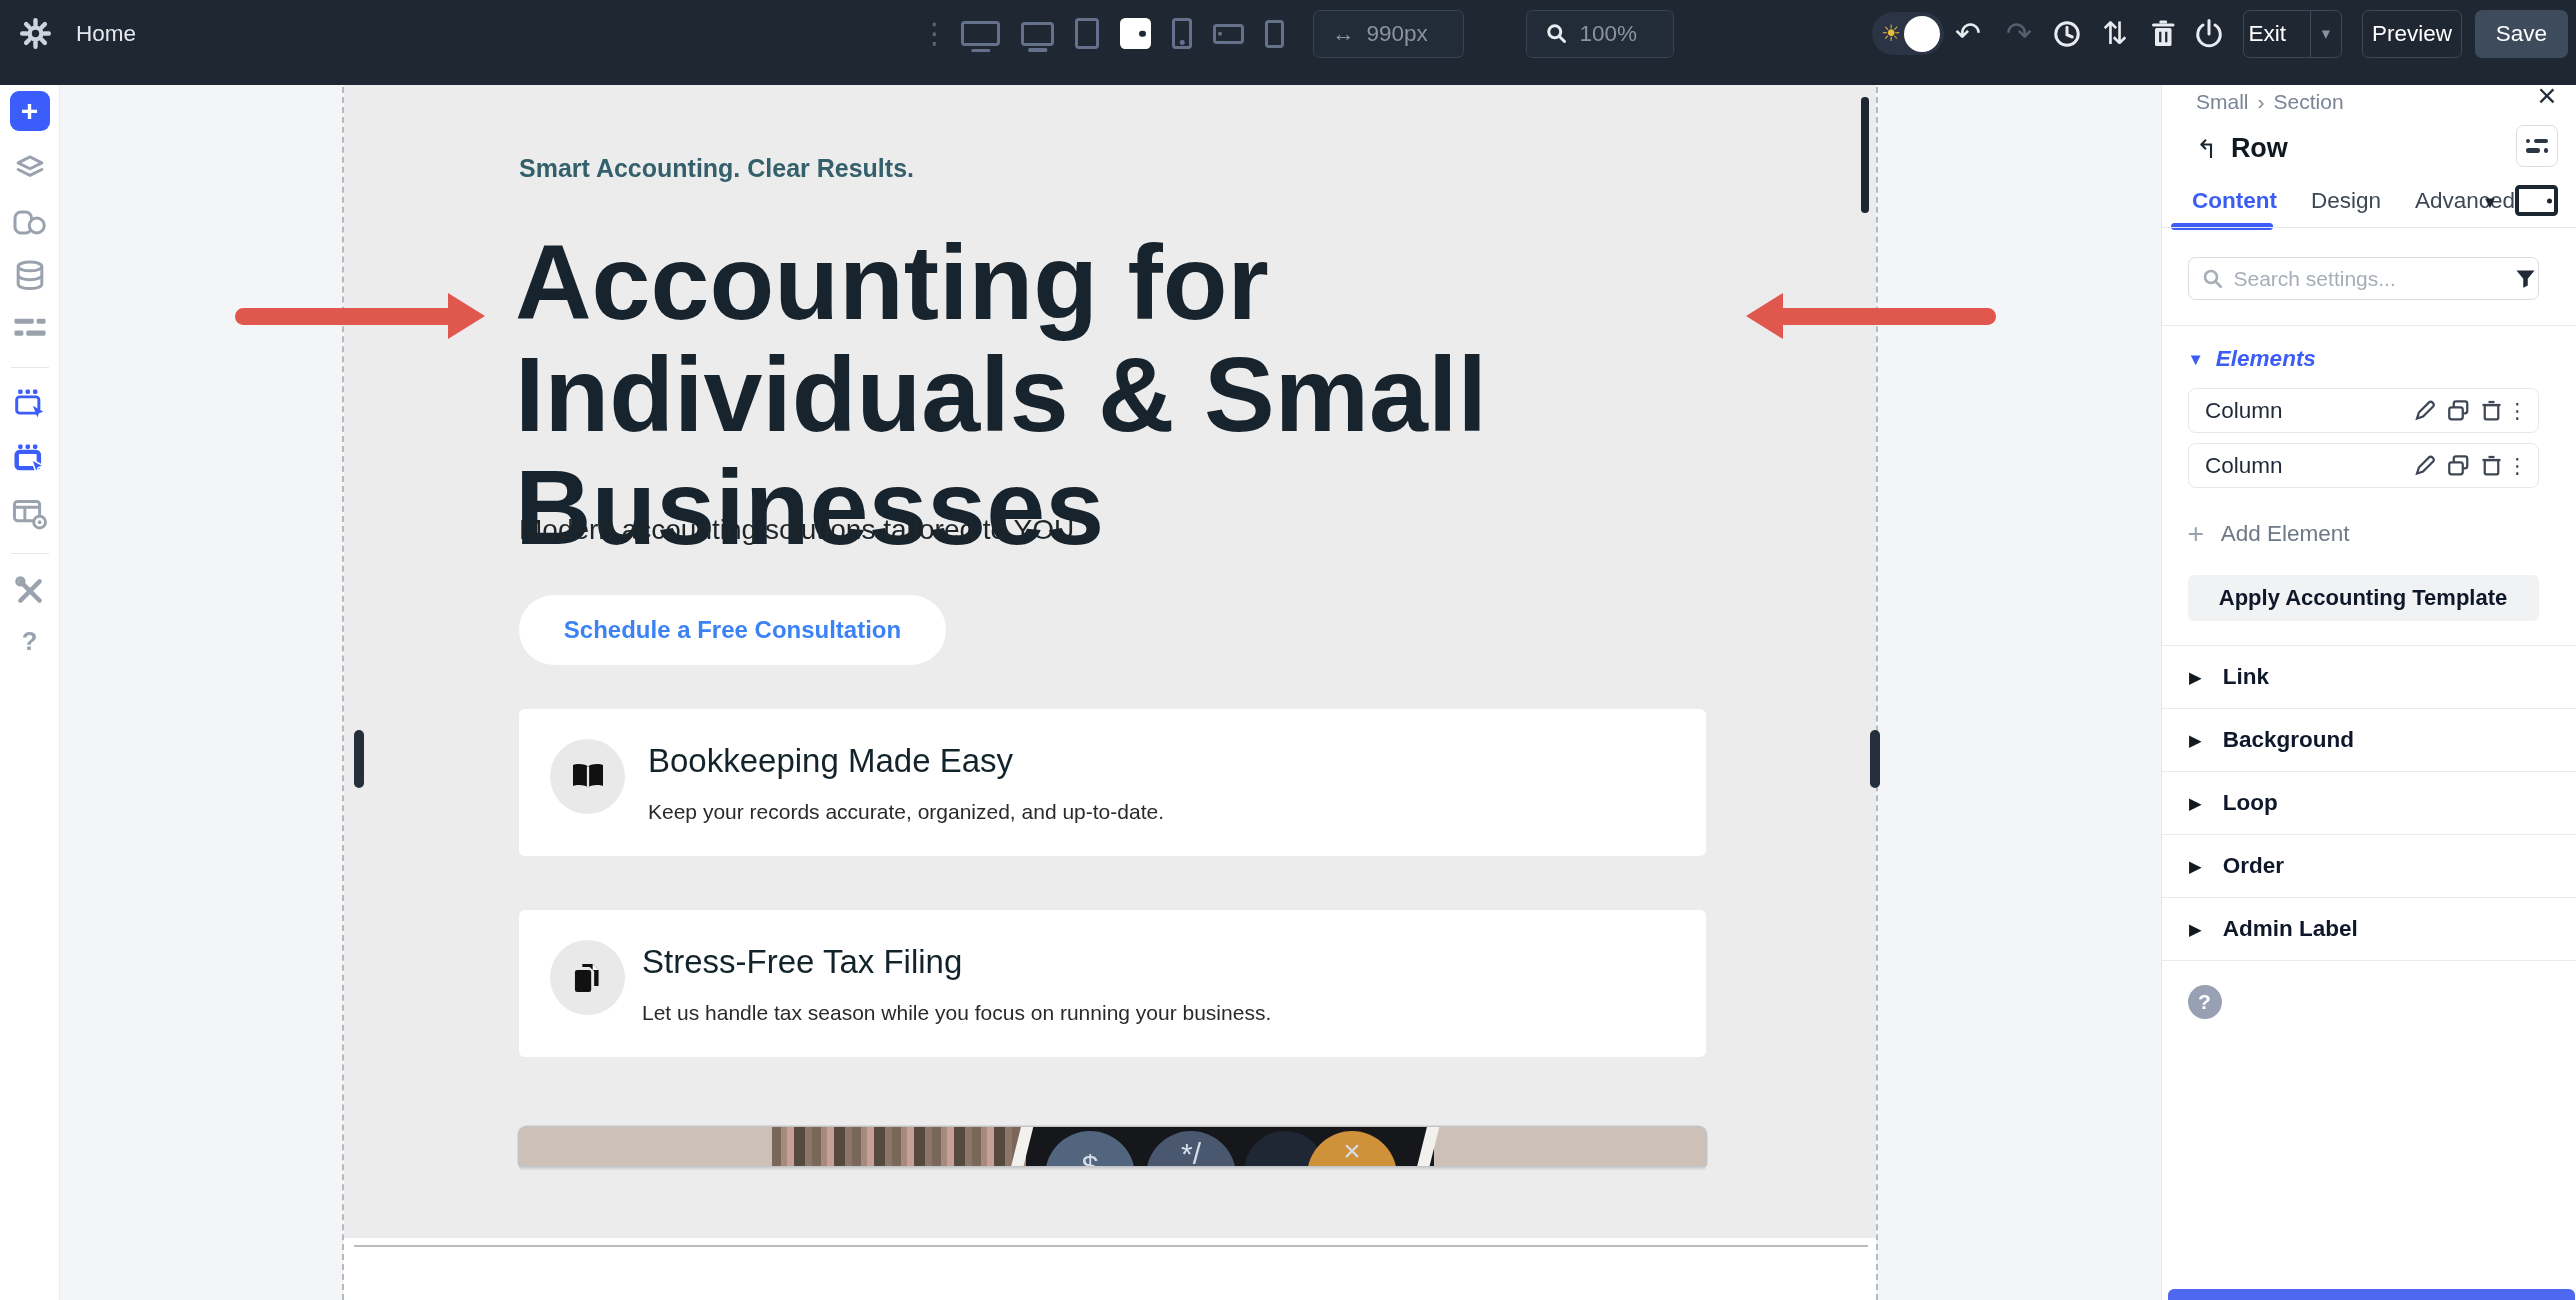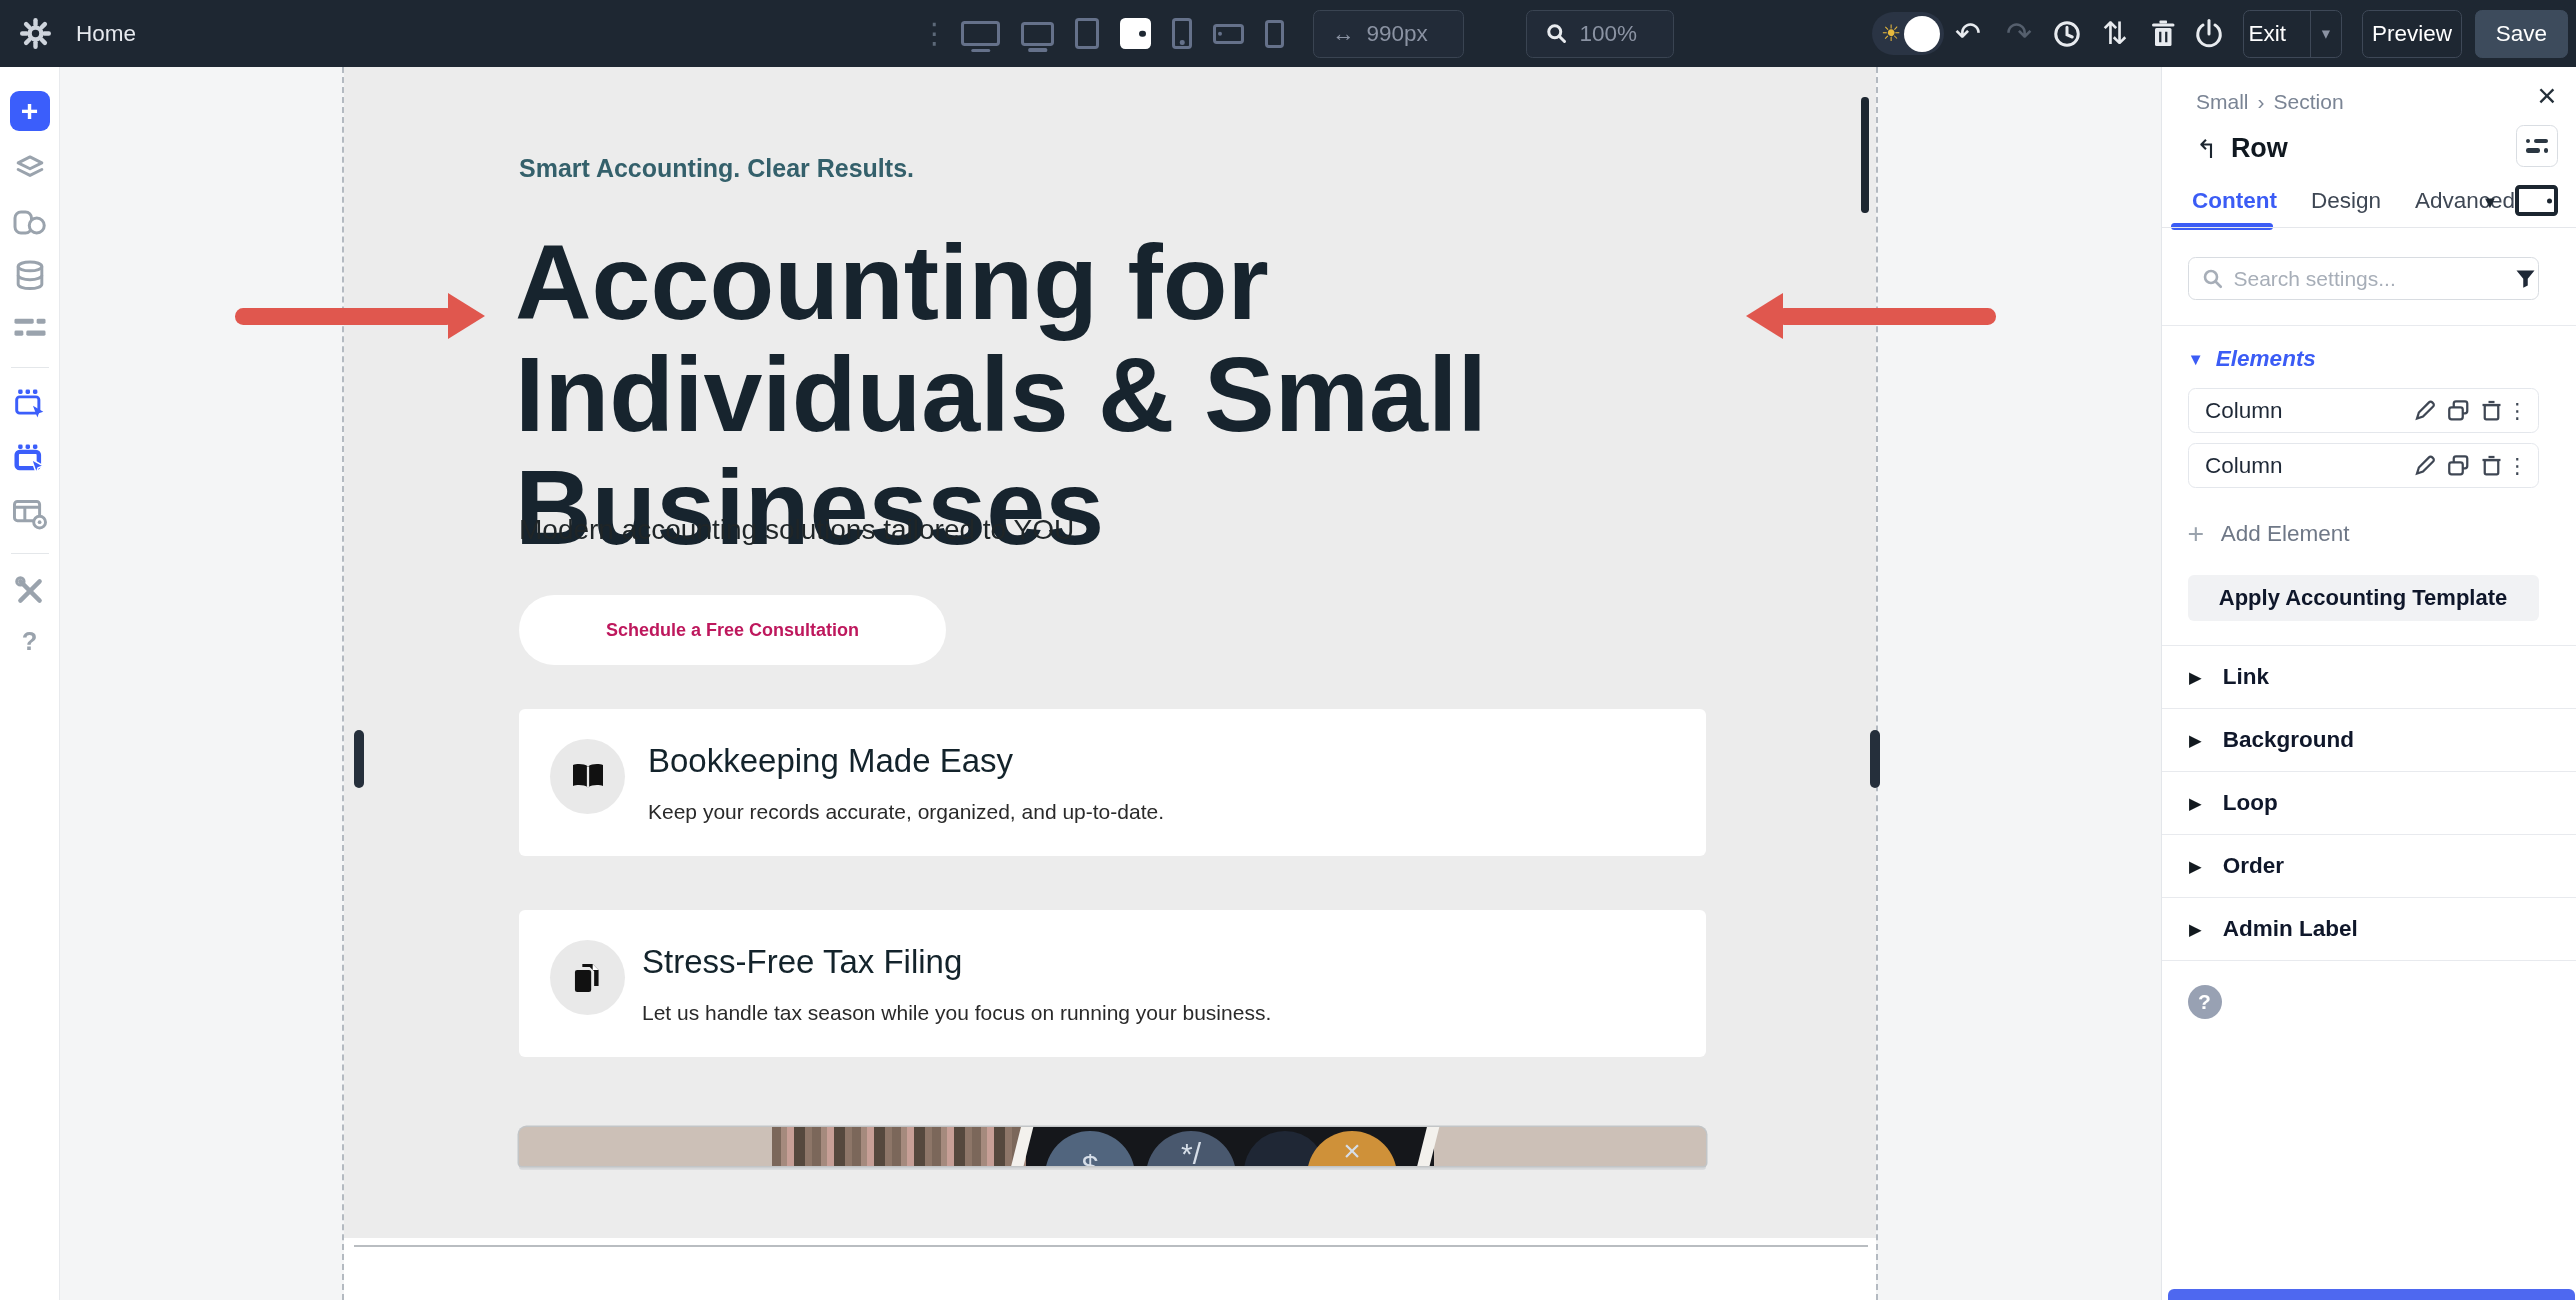--- a/index.html
+++ b/index.html
@@ -1,20 +1,20 @@
 <!DOCTYPE html>
 <html style="font-size:12px"><head>
 <meta charset="utf-8">
 <style>
   * { box-sizing: border-box; margin: 0; padding: 0; }
   html,body { width:2576px; height:1301px; overflow:hidden; background:#f4f5f6;
     font-family:"Liberation Sans", sans-serif; }
 
   
-  .toolbar { position:absolute; top:0; left:0; width:2576px; height:67px; background:#1e2732; z-index:50; }
+  .toolbar { position:absolute; top:0; left:0; width:2576px; height:85px; background:#1e2732; z-index:50; }
   .tb-left { position:absolute; left:19.5px; top:0; height:67px; display:flex; align-items:center; gap:25.5px; }
   .tb-home { color:#e6e9ee; font-size:22.5px; font-weight:500; }
   .tb-kebab { position:absolute; left:920px; top:0; height:67px; display:flex; align-items:center;
     color:#5c6878; font-size:28.5px; letter-spacing:0; }
   .tb-devices { position:absolute; left:961px; top:0; height:67px; display:flex; align-items:center; gap:21px; }
   .dev { position:relative; border:3px solid #65718a; border-radius:3.7px; }
   .dev-lg { width:39px; height:25.5px; }
   .dev-lg::after, .dev-md::after { content:""; position:absolute; left:50%; transform:translateX(-50%);
     bottom:-9px; width:19.5px; height:3.7px; background:#65718a; border-radius:1.5px; }
   .dev-md { width:33px; height:24px; }
@@ -62,22 +62,22 @@
   .guide { position:absolute; top:0; bottom:0; width:0; border-left:2.2px dashed #b4bac1; z-index:6; }
   .guide-l { left:282px; } .guide-r { left:1816px; }
   .section-gray { position:absolute; left:284px; top:0; width:1532px; height:1171px; background:#ececec; }
   .section-white { position:absolute; left:284px; top:1171px; width:1532px; bottom:0; background:#ffffff; }
   .next-divider { position:absolute; left:294px; top:1178px; width:1514px; height:2.2px; background:#b9bdc1; z-index:5; }
   .pg-eyebrow { position:absolute; left:175px; top:87px; font-size:25px; font-weight:700; color:#34606b; }
   .pg-heading { position:absolute; left:171px; top:159px; width:1229px; font-size:106px; line-height:1.06;
     font-weight:600; color:#17242e; letter-spacing:0; }
   .pg-sub { position:absolute; left:175px; top:447px; font-size:28px; color:#1f2527; }
   .pg-cta { position:absolute; left:175px; top:528px; width:427px; height:70px; background:#ffffff;
-    border-radius:35px; display:flex; align-items:center; justify-content:center; font-size:18px;
-    font-weight:600; color:#be185d; }
+    border-radius:35px; display:flex; align-items:center; justify-content:center; font-size:24px;
+    font-weight:600; color:#3b82f6; }
   .pg-card { position:absolute; left:175px; width:1187px; height:147px; background:#ffffff; border-radius:6px; }
   .card-1 { top:642px; } .card-2 { top:843px; }
   .card-ic { position:absolute; left:31px; top:30px; width:75px; height:75px; background:#e9e9e9;
     border-radius:50%; display:flex; align-items:center; justify-content:center; }
   .card-title { position:absolute; left:129px; top:33px; font-size:33px; font-weight:400; color:#13232b; }
   .card-desc { position:absolute; left:121px; top:91px; font-size:21px; color:#2a2a2a; }
   .card-2 .card-title { left:123px; }
 
   .strip { position:absolute; left:175px; top:1060px; width:1187px; height:39px; border-radius:7.5px 7.5px 3px 3px;
     background:#ccc0b7; overflow:hidden; box-shadow:0 0 0 1.5px #c2c5c7, 0 3.7px 0 #d6d8da; }

